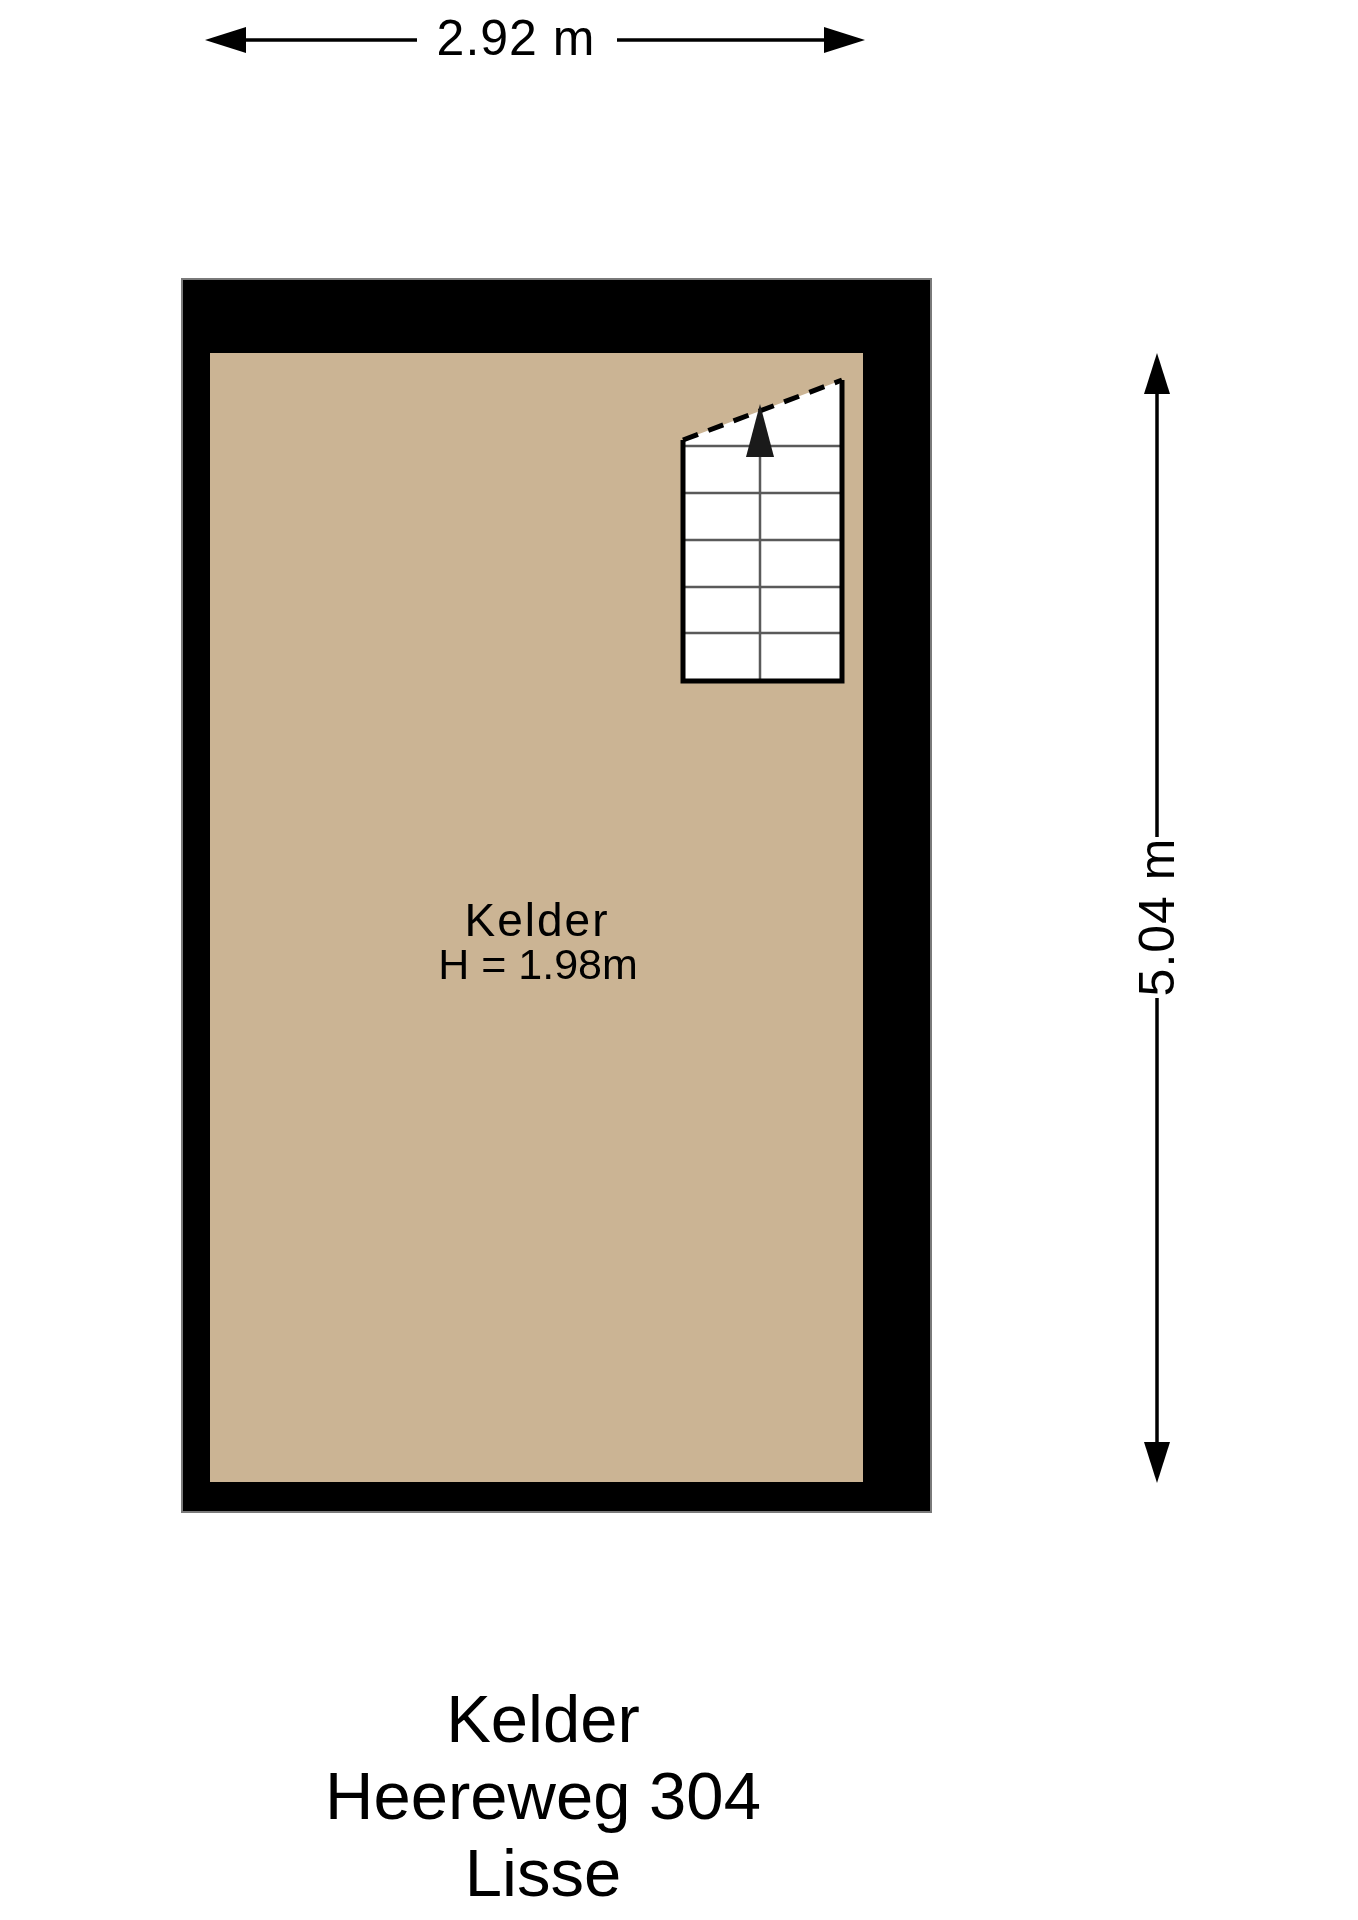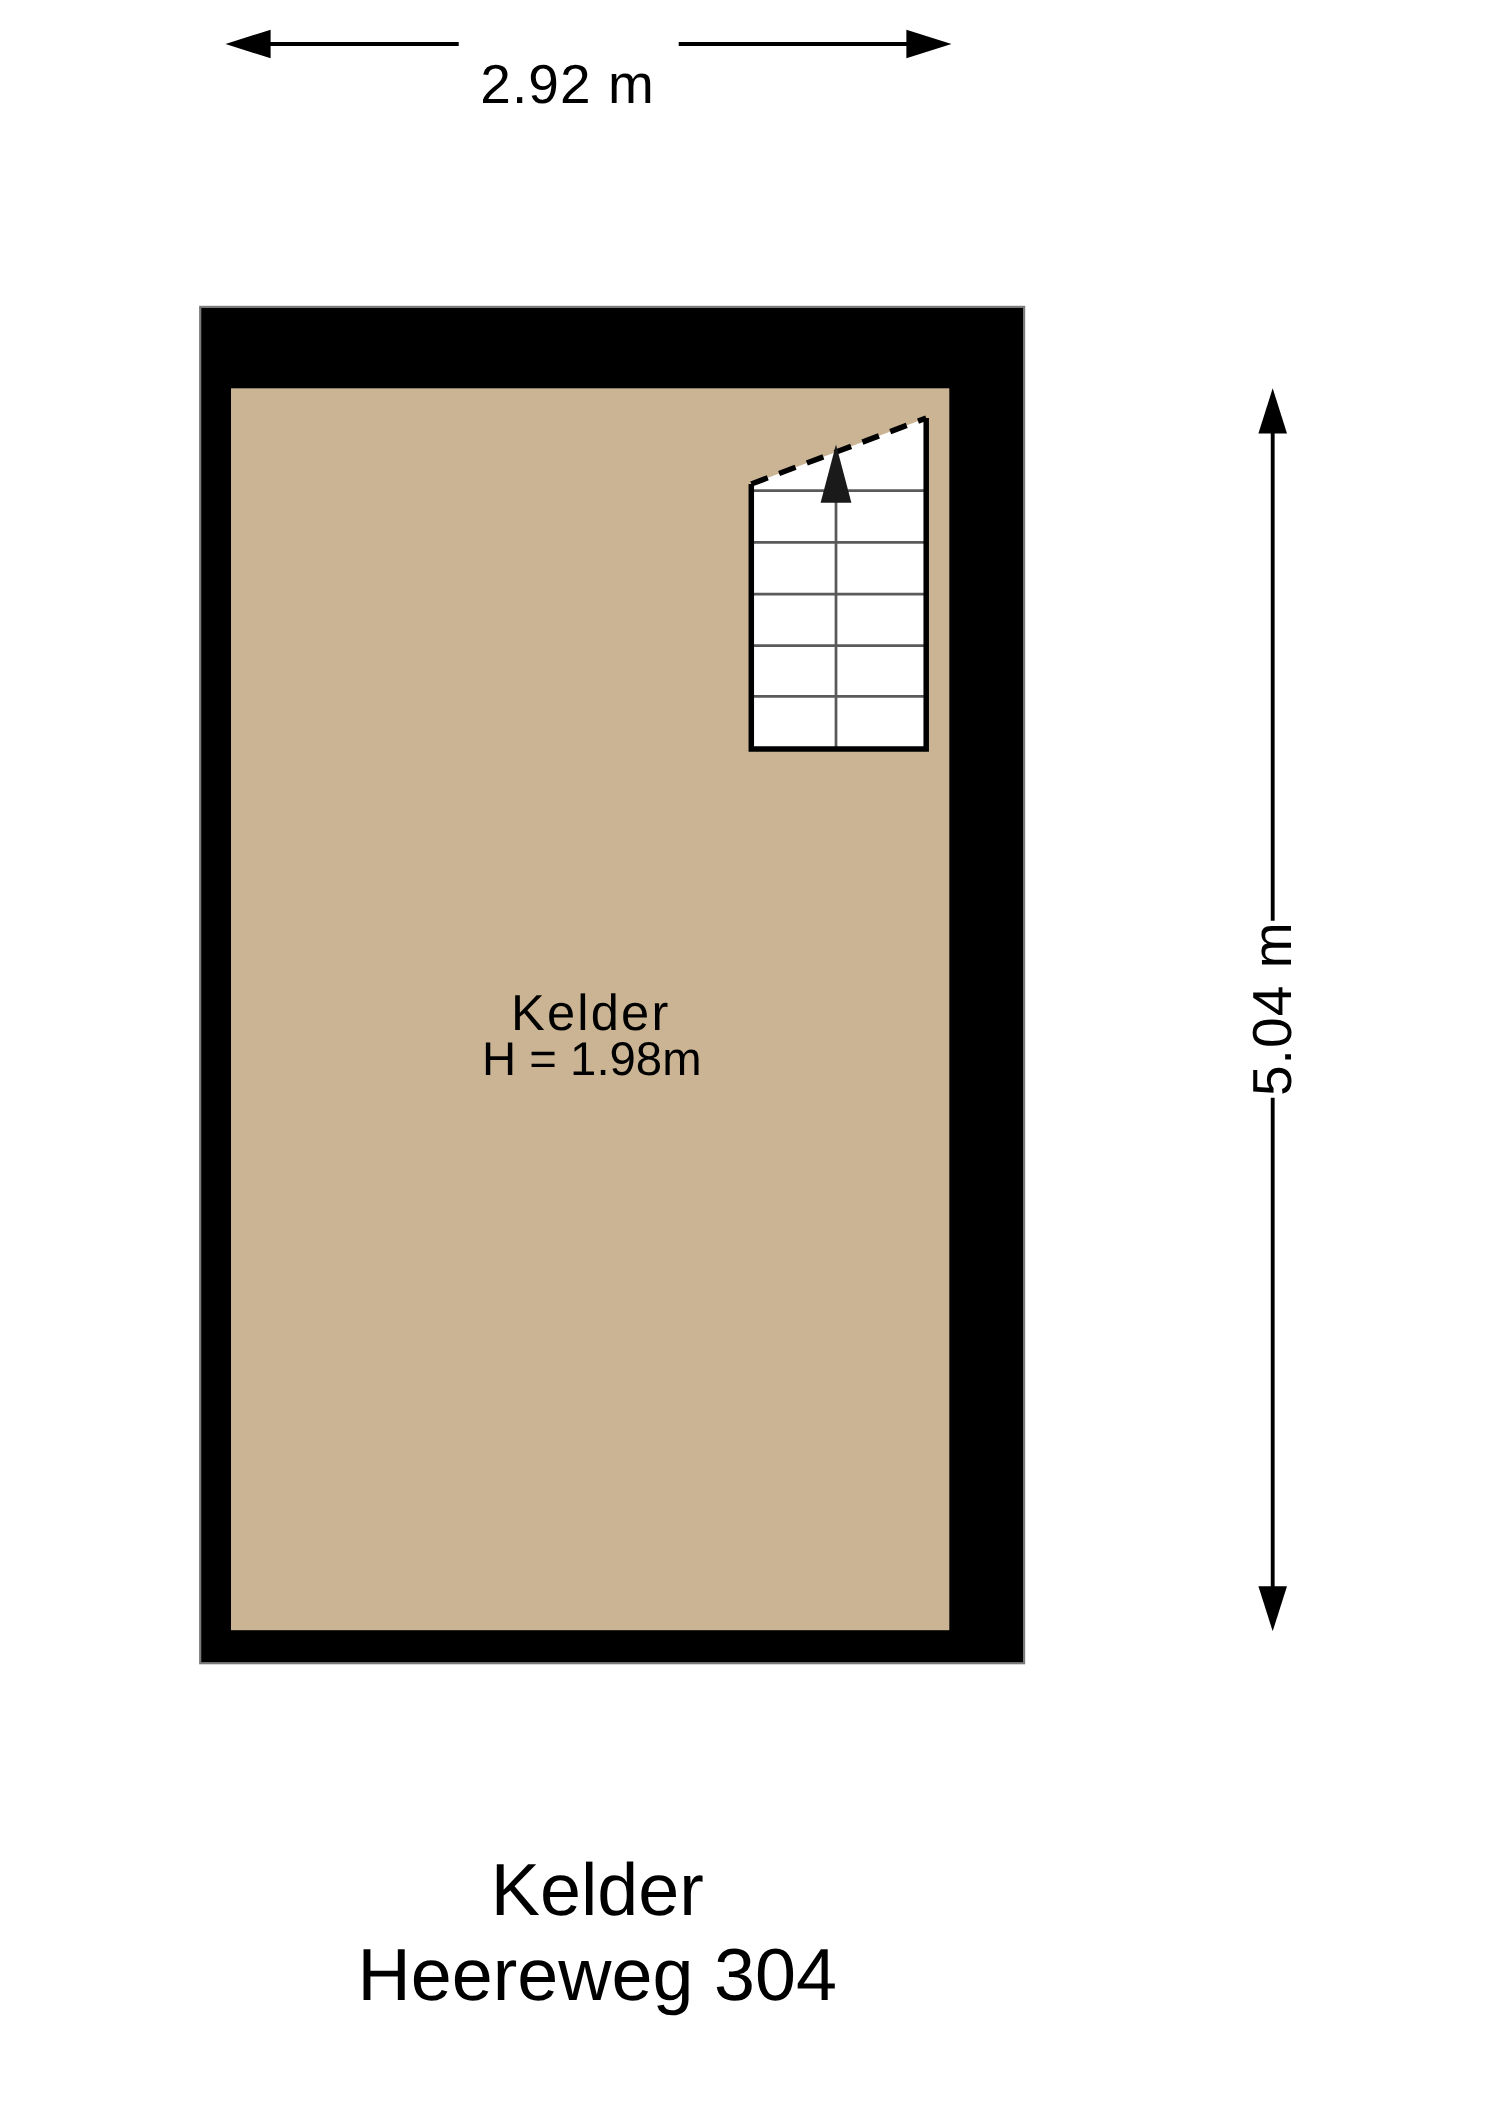--- a/index.html
+++ b/index.html
@@ -23,21 +23,20 @@
   .label {
     position: absolute;
     color: #000000;
     white-space: nowrap;
     transform: translate(-50%, -50%);
     text-align: center;
   }
   .dim-label-top {
     font-size: 50px;
     letter-spacing: 1px;
-    margin-top: 39px;
   }
   .dim-label-right {
     font-size: 50px;
     letter-spacing: 1px;
     transform: translate(-50%, -50%) rotate(-90deg);
   }
   .room-name {
     font-size: 46px;
     letter-spacing: 2px;
   }
@@ -104,15 +103,16 @@
 
   <div class="label dim-label-right" style="left:1157px; top:917px;">5.04 m</div>
 
   <div class="label room-name" style="left:537px; top:920px;">Kelder</div>
 
   <div class="label room-height" style="left:538px; top:964px;text-align:right;">H = 1.98m</div>
 
   <div class="title-block">
     <div>Kelder</div>
     <div>Heereweg 304</div>
+    <div>Lisse</div>
   </div>
 
 </div>
 
 </body></html>

